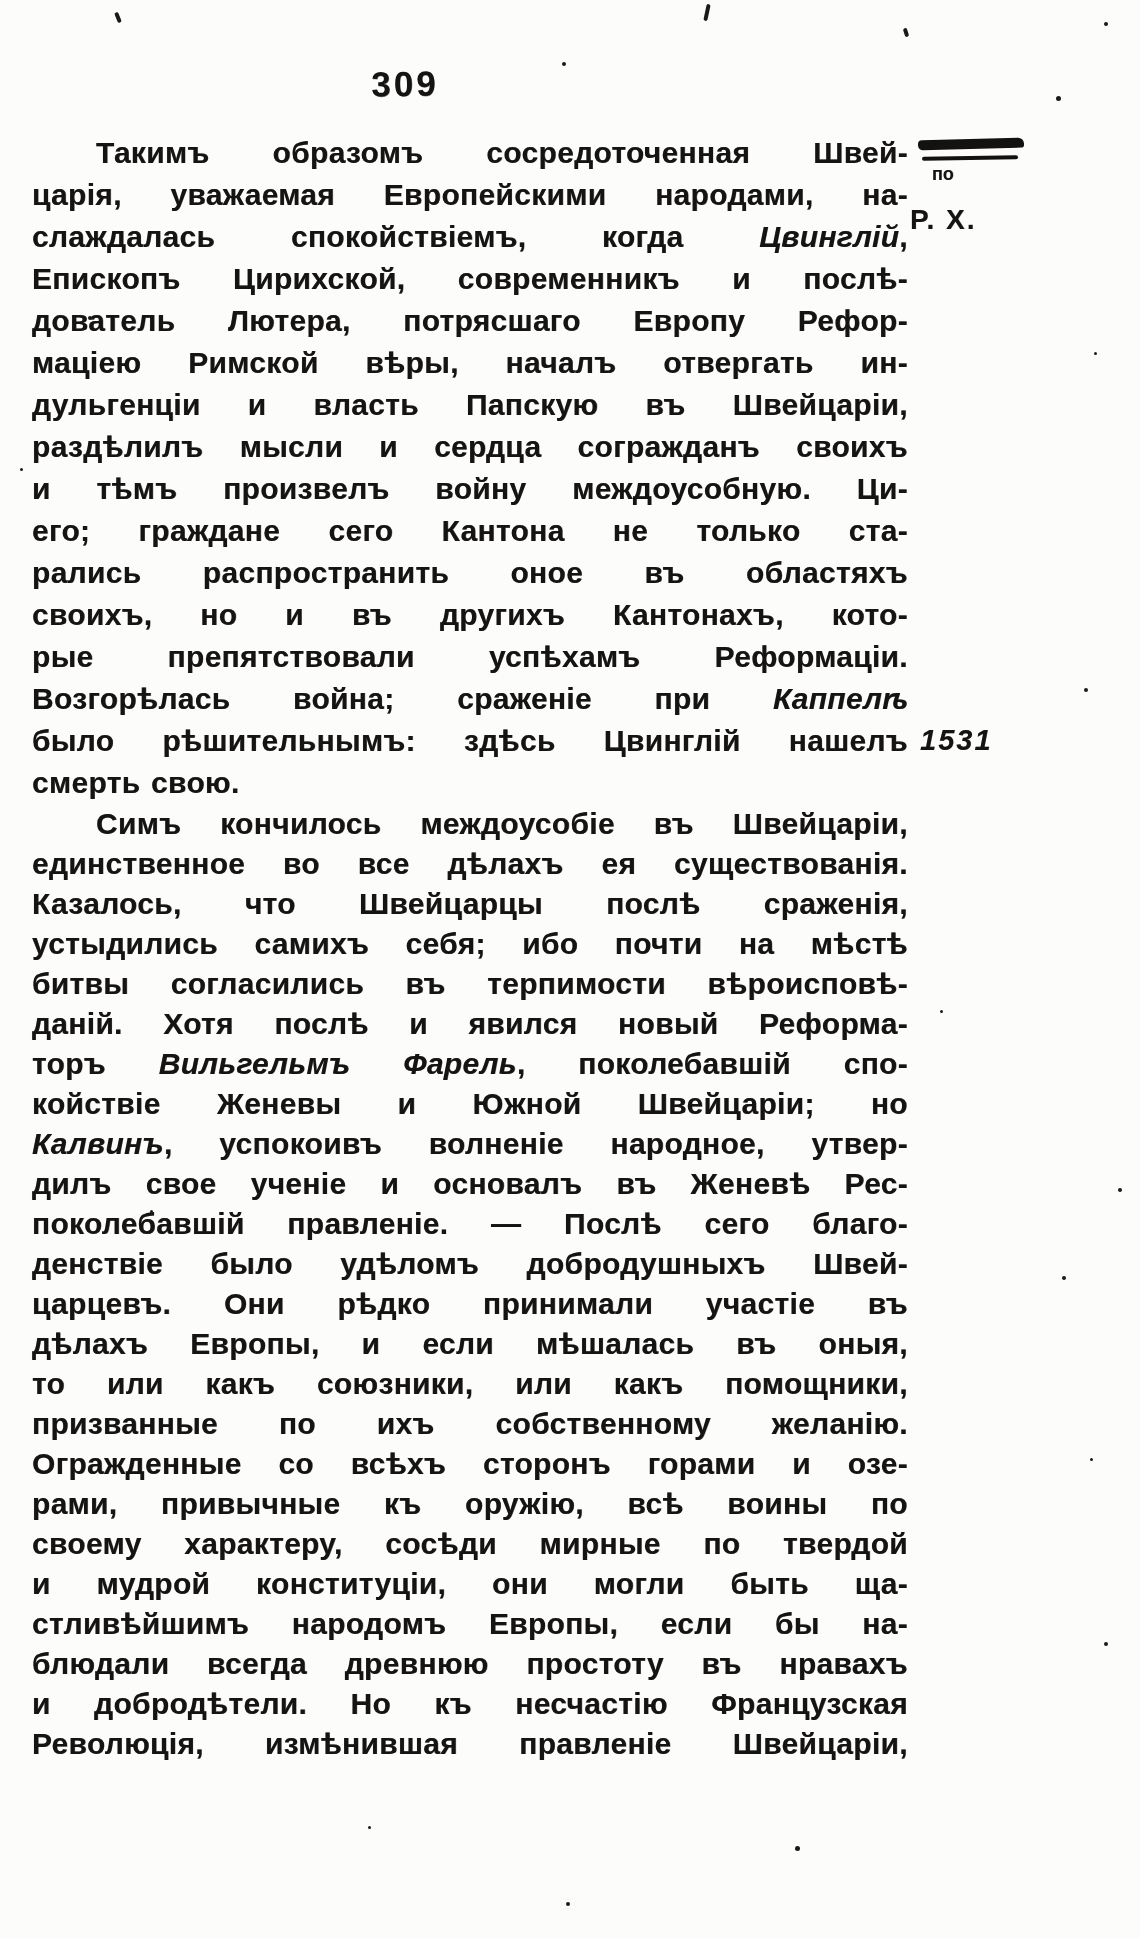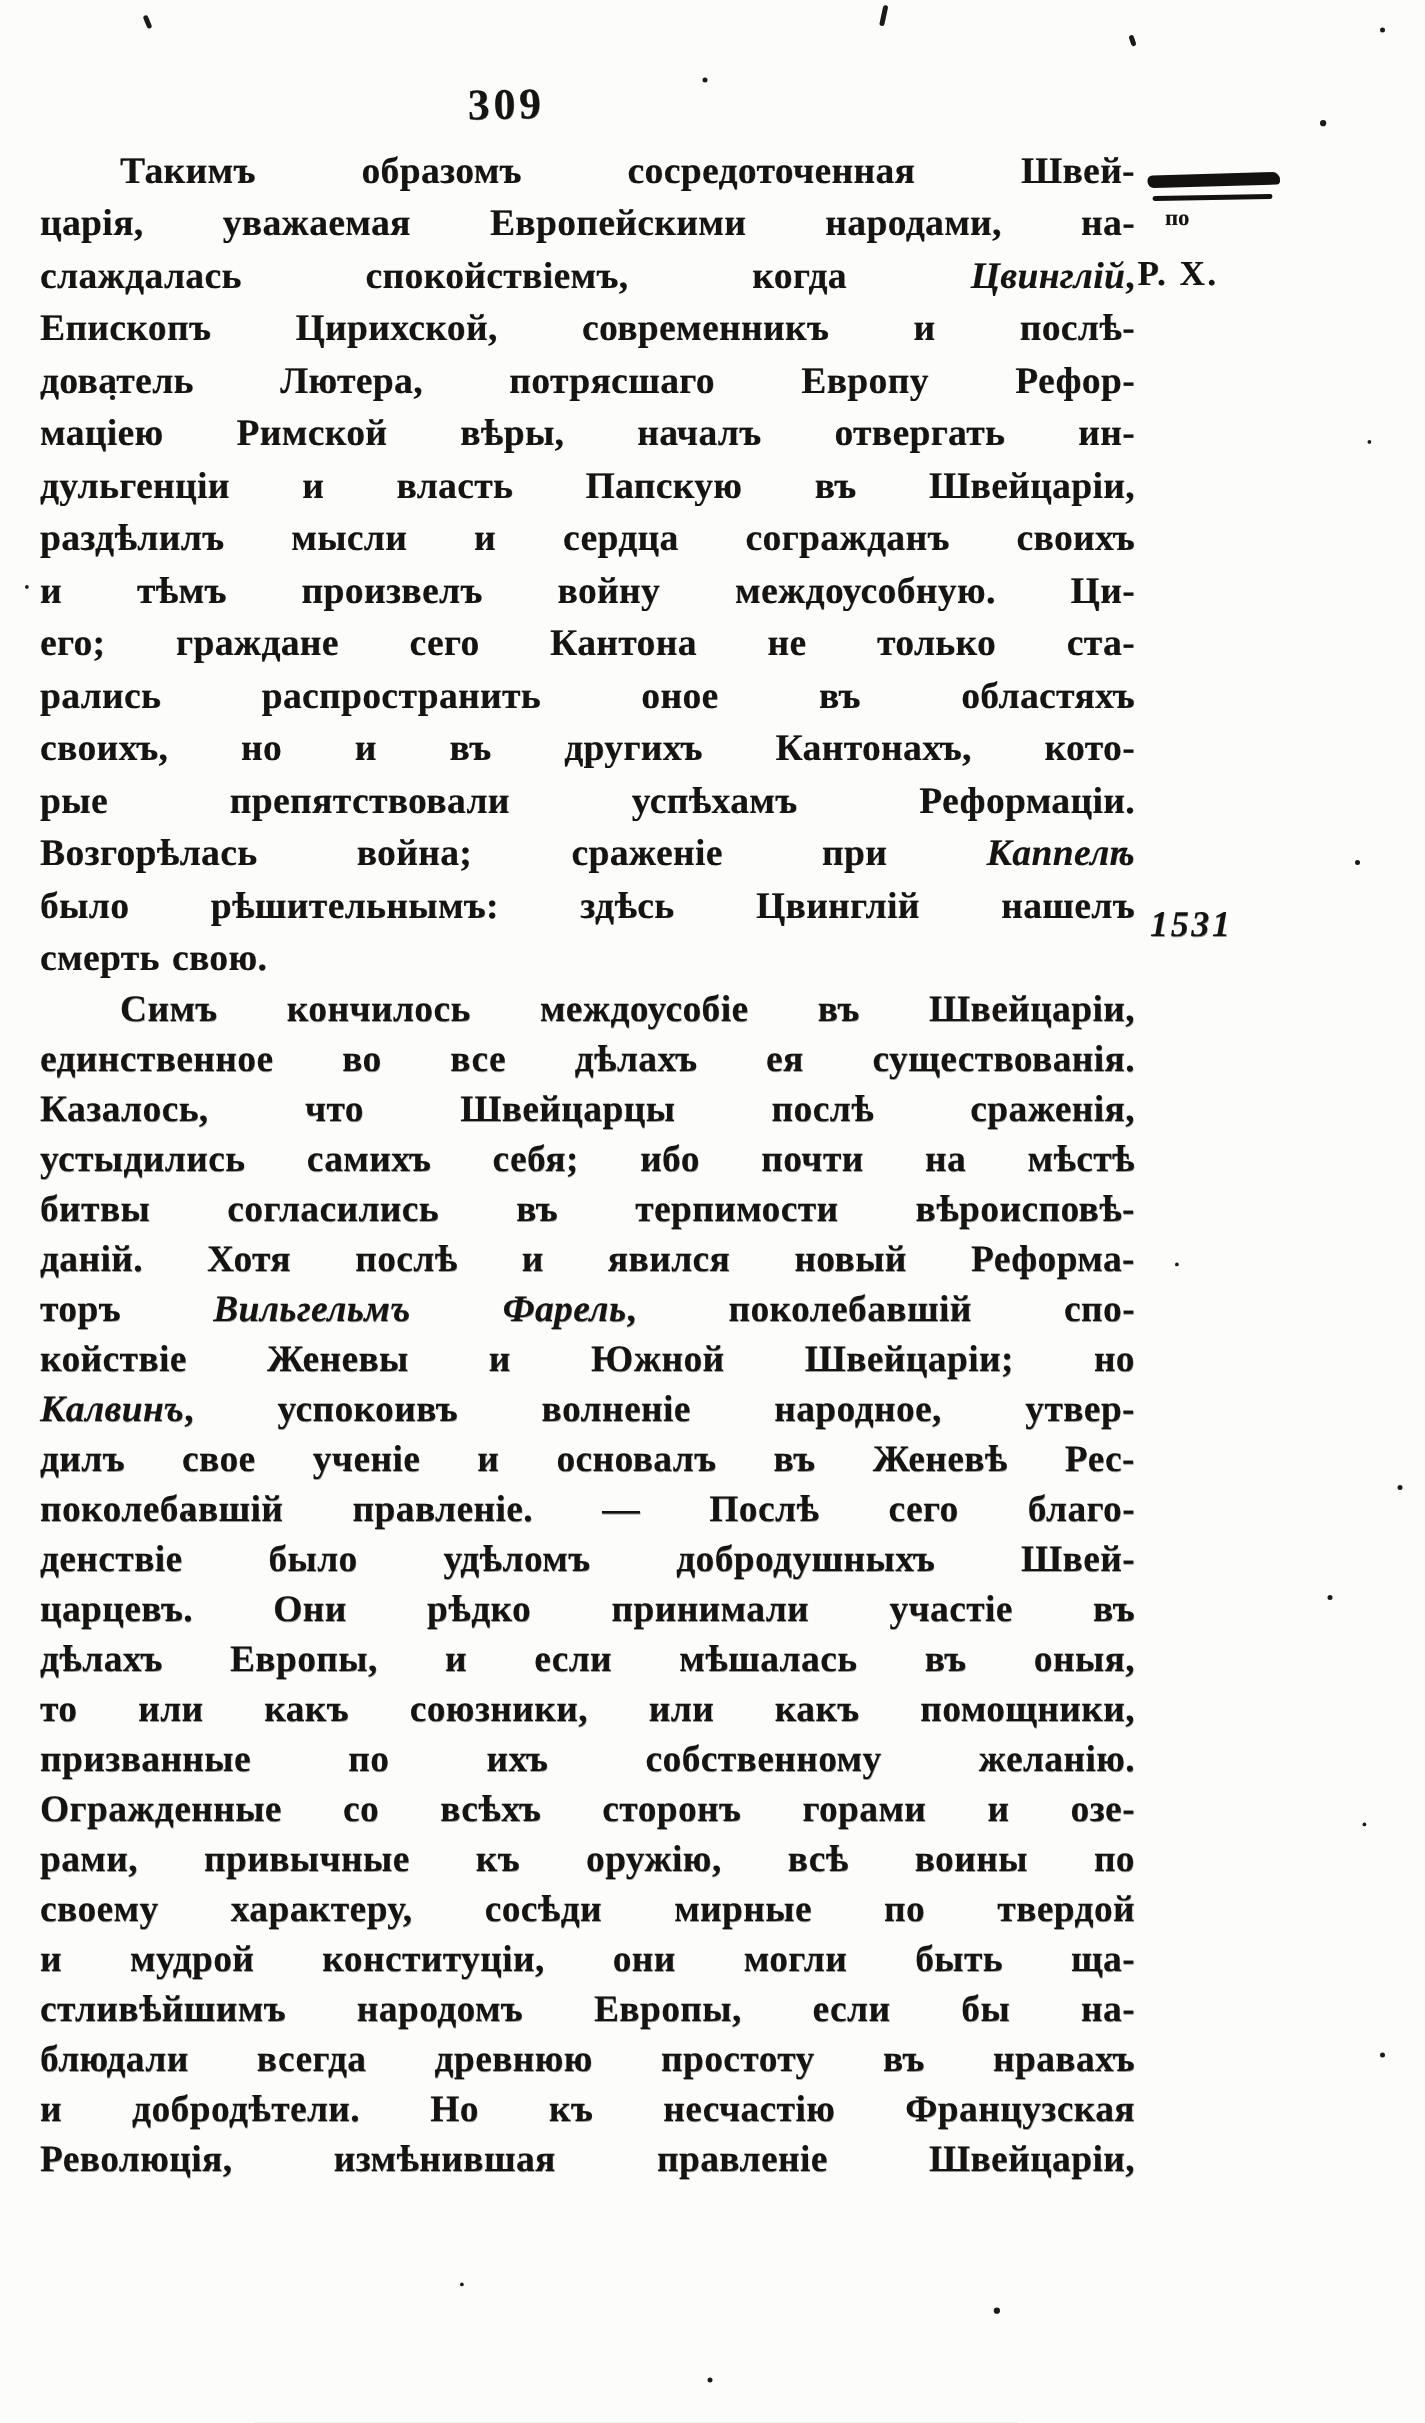--- a/index.html
+++ b/index.html
@@ -2,35 +2,35 @@
 <html><head>
 <meta charset="utf-8">
 <style>
   html,body { margin:0; padding:0; background:#e8e8e4; }
   .page {
     position:relative;
     width:1140px; height:1938px;
     margin:0 auto;
     background:#fcfcfa;
     overflow:hidden;
-    font-family:Liberation Serif, serif;
+    font-family:Liberation Sans, sans-serif;
     color:#161412;
   }
   .page-number {
     position:absolute;
     left:330px; top:64px; width:150px;
     text-align:center;
     font-size:35px; font-weight:700;
     letter-spacing:3px;
     transform:rotate(-1deg);
     text-shadow:0.4px 0.4px 0 rgba(0,0,0,.45);
   }
   .text-block {
     position:absolute;
-    left:32px; top:116px; width:876px;
+    left:32px; top:132px; width:876px;
   }
   .para-0 .line { line-height:42px; }
   .para-1 .line { line-height:40px; }
   .para-1 { }
   .line {
     font-size:30px; font-weight:700;
     letter-spacing:0.3px;
     word-spacing:2px;
     white-space:normal;
     text-align:justify;

